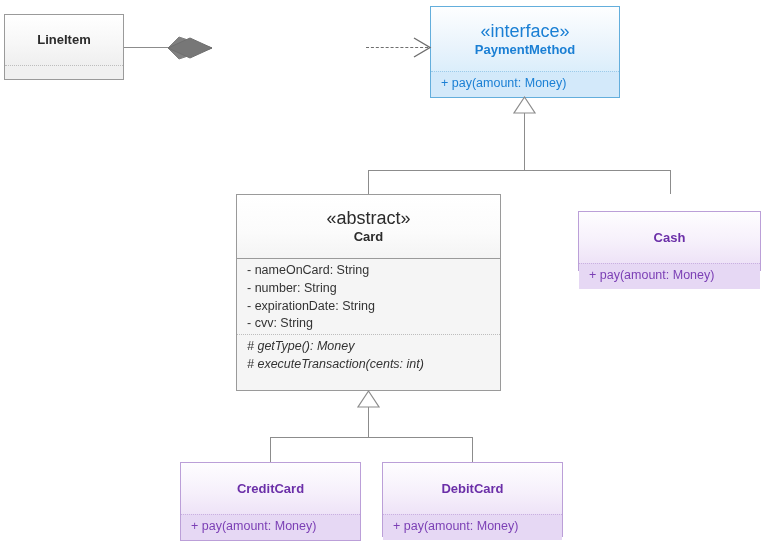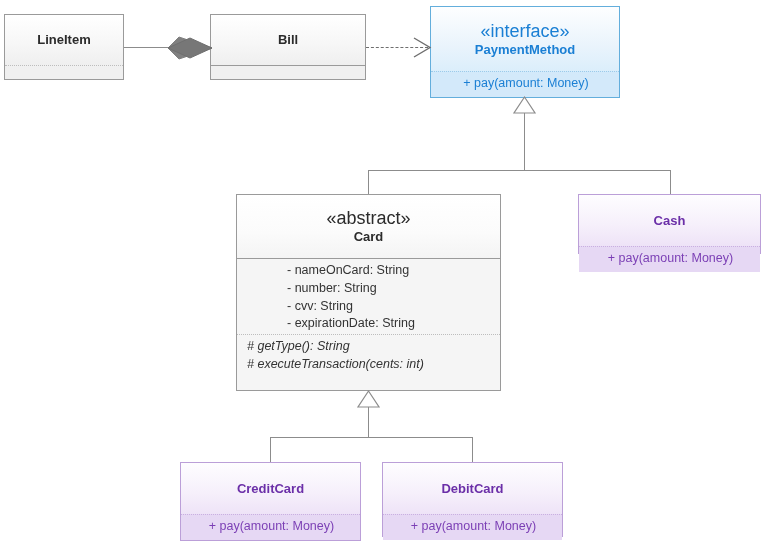--- a/index.html
+++ b/index.html
@@ -97,23 +97,23 @@
   .theme-abstract { border-color: #9a9a9a; }
   .theme-abstract .uml-head {
     background: linear-gradient(to bottom, #ffffff 0%, #fbfbfb 60%, #f4f4f4 100%);
     color: #2b2b2b;
   }
   .theme-abstract .uml-compartment {
     background: #f5f5f5;
     color: #333333;
   }
 
-  .attr-line { white-space: nowrap; margin-left: 40px; }
+  .attr-line { white-space: nowrap; }
   .op-line { white-space: nowrap; font-style: italic; }
-  .center-line { text-align: center; white-space: nowrap; }
+  .center-line { text-align: left; white-space: nowrap; }
 
   
   .conn {
     position: absolute;
     background: #8c8c8c;
     z-index: 1;
   }
   .conn-h { height: 1px; }
   .conn-v { width: 1px; }
   .conn-dash {
@@ -165,55 +165,49 @@
   <div class="conn conn-v" style="left:270px; top:437px; height:25px;"></div>
   <div class="conn conn-v" style="left:472px; top:437px; height:25px;"></div>
 
   <div class="uml-box theme-plain" style="left:4px; top:14px; width:120px; height:66px;">
     <div class="uml-head" style="height:50px;">
       <div class="cname">LineItem</div>
     </div>
     <div class="uml-compartment sep-dotted" style="height:14px; padding:0;"></div>
   </div>
 
-  <div class="uml-box theme-plain" style="left:210px; top:14px; width:156px; height:66px;">
-    <div class="uml-head" style="height:50px;">
-      <div class="cname">Bill</div>
-    </div>
-    <div class="uml-compartment sep-solid" style="height:14px; padding:0;"></div>
-  </div>
 
   <div class="uml-box theme-blue" style="left:430px; top:6px; width:190px; height:92px;">
     <div class="uml-head" style="height:64px;">
       <div class="stereotype">«interface»</div>
       <div class="cname">PaymentMethod</div>
     </div>
     <div class="uml-compartment sep-dotted" style="height:26px;">
       <div class="center-line">+ pay(amount: Money)</div>
     </div>
   </div>
 
   <div class="uml-box theme-abstract" style="left:236px; top:194px; width:265px; height:197px;">
     <div class="uml-head" style="height:63px;">
       <div class="stereotype">«abstract»</div>
       <div class="cname">Card</div>
     </div>
     <div class="uml-compartment sep-solid" style="height:76px;">
       <div class="attr-line">- nameOnCard: String</div>
       <div class="attr-line">- number: String</div>
+      <div class="attr-line">- expirationDate: String</div>
       <div class="attr-line">- cvv: String</div>
-      <div class="attr-line">- expirationDate: String</div>
     </div>
     <div class="uml-compartment sep-dotted" style="height:56px;">
-      <div class="op-line"># getType(): String</div>
+      <div class="op-line"># getType(): Money</div>
       <div class="op-line"># executeTransaction(cents: int)</div>
     </div>
   </div>
 
-  <div class="uml-box theme-purple" style="left:578px; top:194px; width:183px; height:60px;">
+  <div class="uml-box theme-purple" style="left:578px; top:211px; width:183px; height:60px;">
     <div class="uml-head" style="height:51px;">
       <div class="cname">Cash</div>
     </div>
     <div class="uml-compartment sep-dotted" style="height:26px;">
       <div class="center-line">+ pay(amount: Money)</div>
     </div>
   </div>
 
   <div class="uml-box theme-purple" style="left:180px; top:462px; width:181px; height:79px;">
     <div class="uml-head" style="height:51px;">

